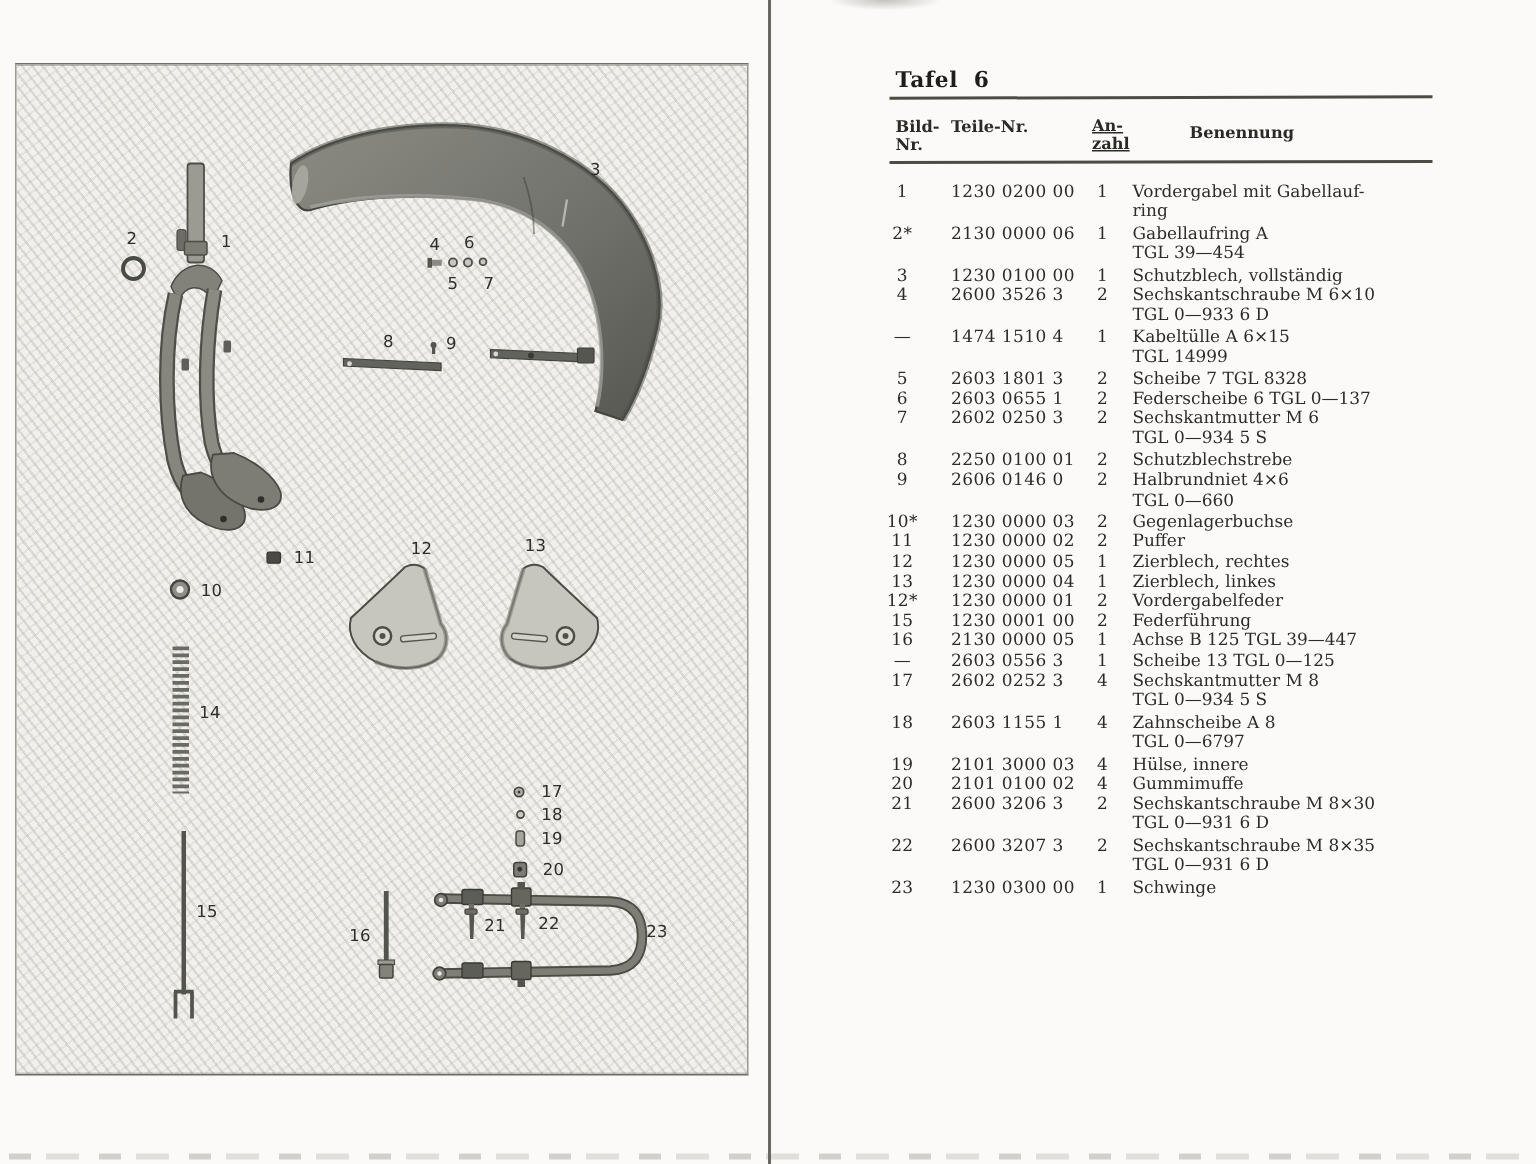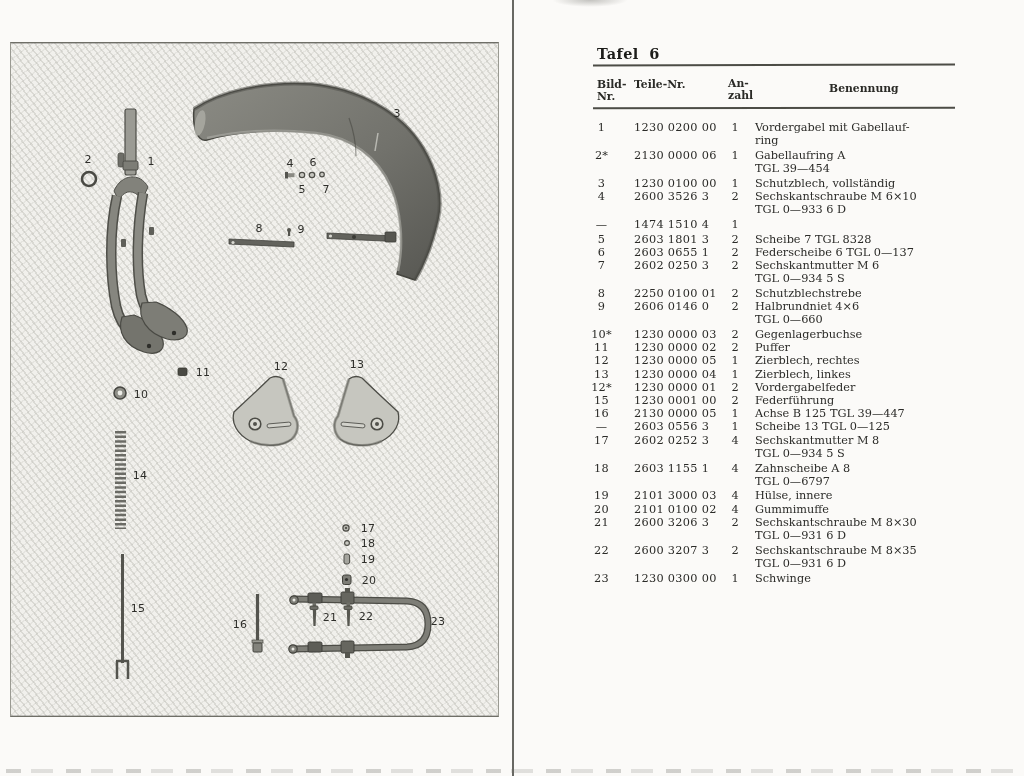--- a/index.html
+++ b/index.html
@@ -30,22 +30,22 @@
   
   .right-page{position:absolute;left:589px;top:0;width:372px;height:548px;}
   .plate-title{position:absolute;left:8px;top:45px;font-size:14.5px;font-weight:bold;
     letter-spacing:.4px;word-spacing:5px;color:#1d1d1a;}
   .rule{position:absolute;left:4px;width:362px;height:1.6px;background:#4c4c46;}
   .rule-1{top:64px;transform:rotate(-.15deg);}
   .rule-2{top:107px;transform:rotate(-.1deg);}
   .col-head{position:absolute;font-size:10.8px;font-weight:bold;color:#2a2a26;line-height:12px;}
   .h-bild{left:8px;top:79px;}
   .h-teile{left:45px;top:79px;}
-  .h-anz{left:139px;top:78px;}
-  .h-ben{left:204px;top:83px;margin-left:36px;}
+  .h-anz{left:139px;top:78px;text-decoration:underline;}
+  .h-ben{left:204px;top:83px;}
   .rows{position:absolute;left:0;top:121px;width:372px;font-size:11.3px;line-height:13.2px;}
   .prow{display:flex;align-items:flex-start;}
   .prow.two{margin-bottom:1.5px;}
   .c-bild{width:25px;text-align:center;flex:none;letter-spacing:.2px;}
   .c-teile{width:76px;margin-left:20px;flex:none;letter-spacing:.3px;white-space:nowrap;}
   .c-anz{width:14px;margin-left:18px;text-align:center;flex:none;}
   .c-name{margin-left:13px;flex:1;white-space:nowrap;}
   .c-name .l2{display:block;}
 </style>
 </head>
@@ -267,20 +267,24 @@
     <span class="c-name">
       <span>Sechskantschraube M 6×10</span>
       <span class="l2">TGL 0—933 6 D</span>
     </span>
   </div>
 
   <div class="prow two">
     <span class="c-bild">—</span>
     <span class="c-teile">1474 1510 4</span>
     <span class="c-anz">1</span>
+    <span class="c-name">
+      <span>Kabeltülle A 6×15</span>
+      <span class="l2">TGL 14999</span>
+    </span>
   </div>
 
   <div class="prow">
     <span class="c-bild">5</span>
     <span class="c-teile">2603 1801 3</span>
     <span class="c-anz">2</span>
     <span class="c-name">
       <span>Scheibe 7 TGL 8328</span>
       
     </span>

